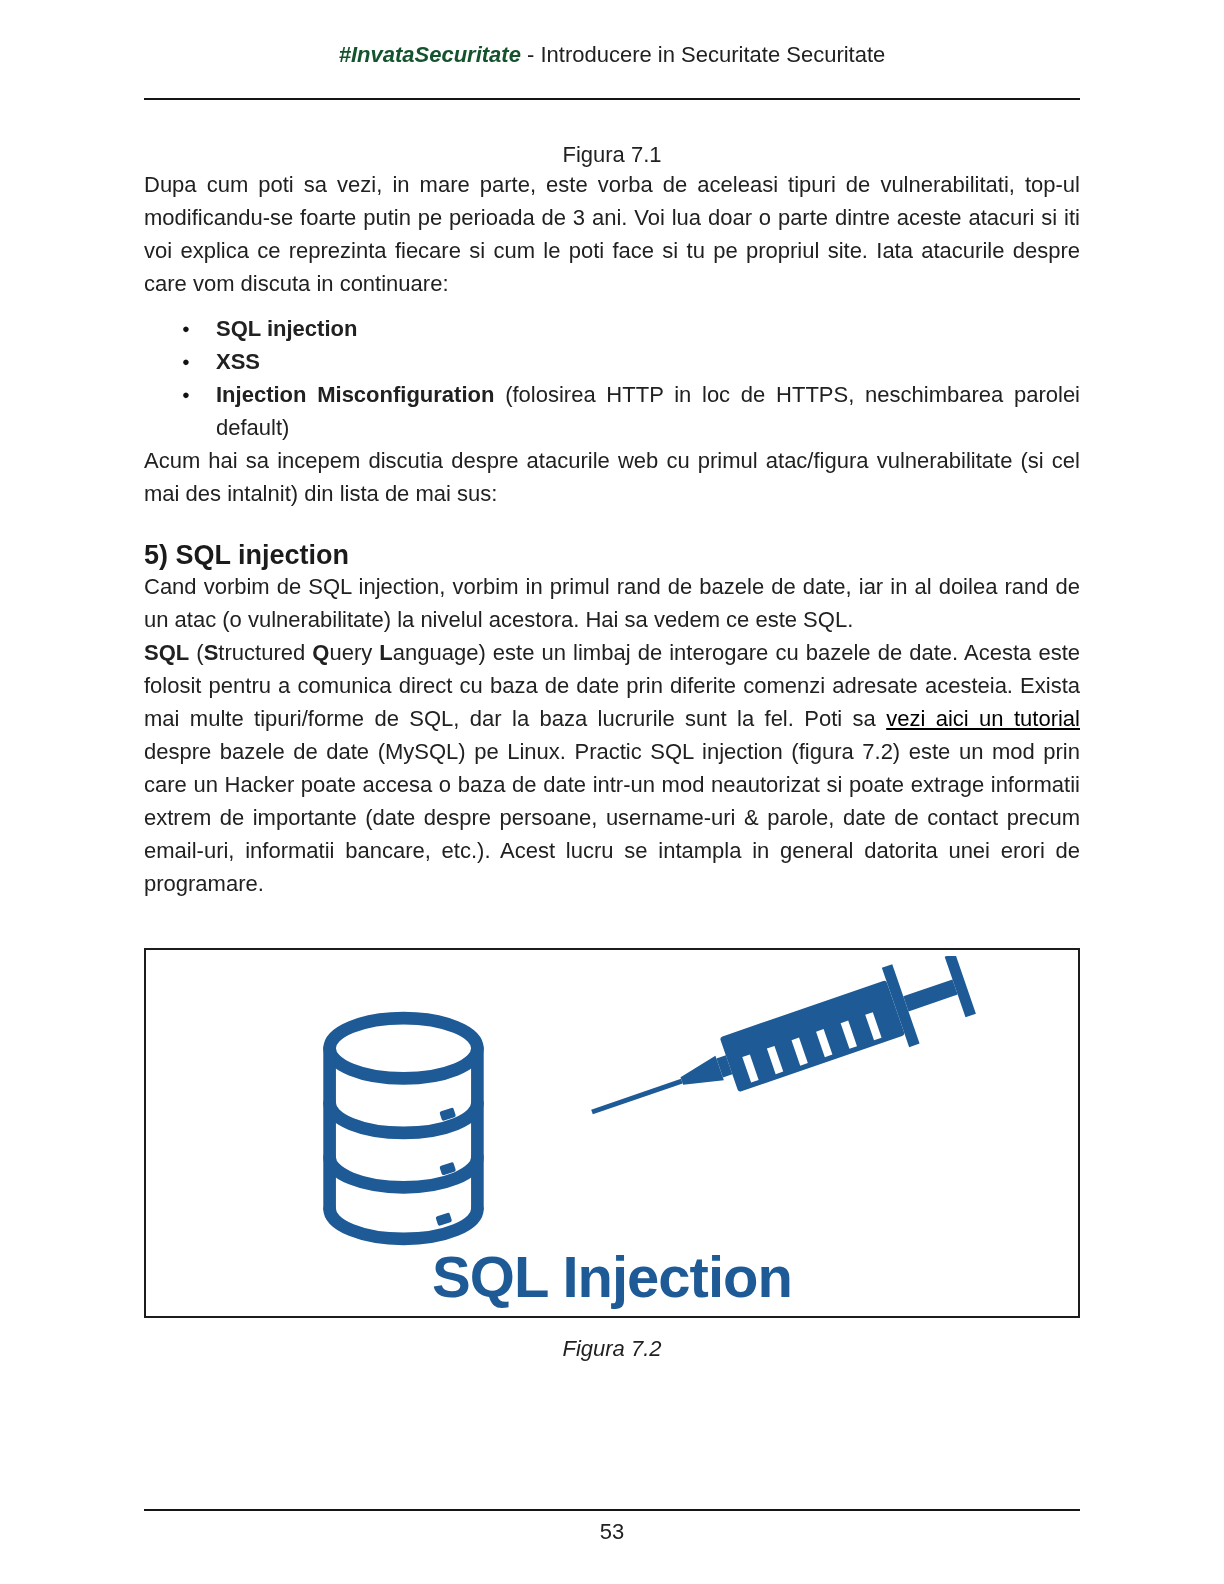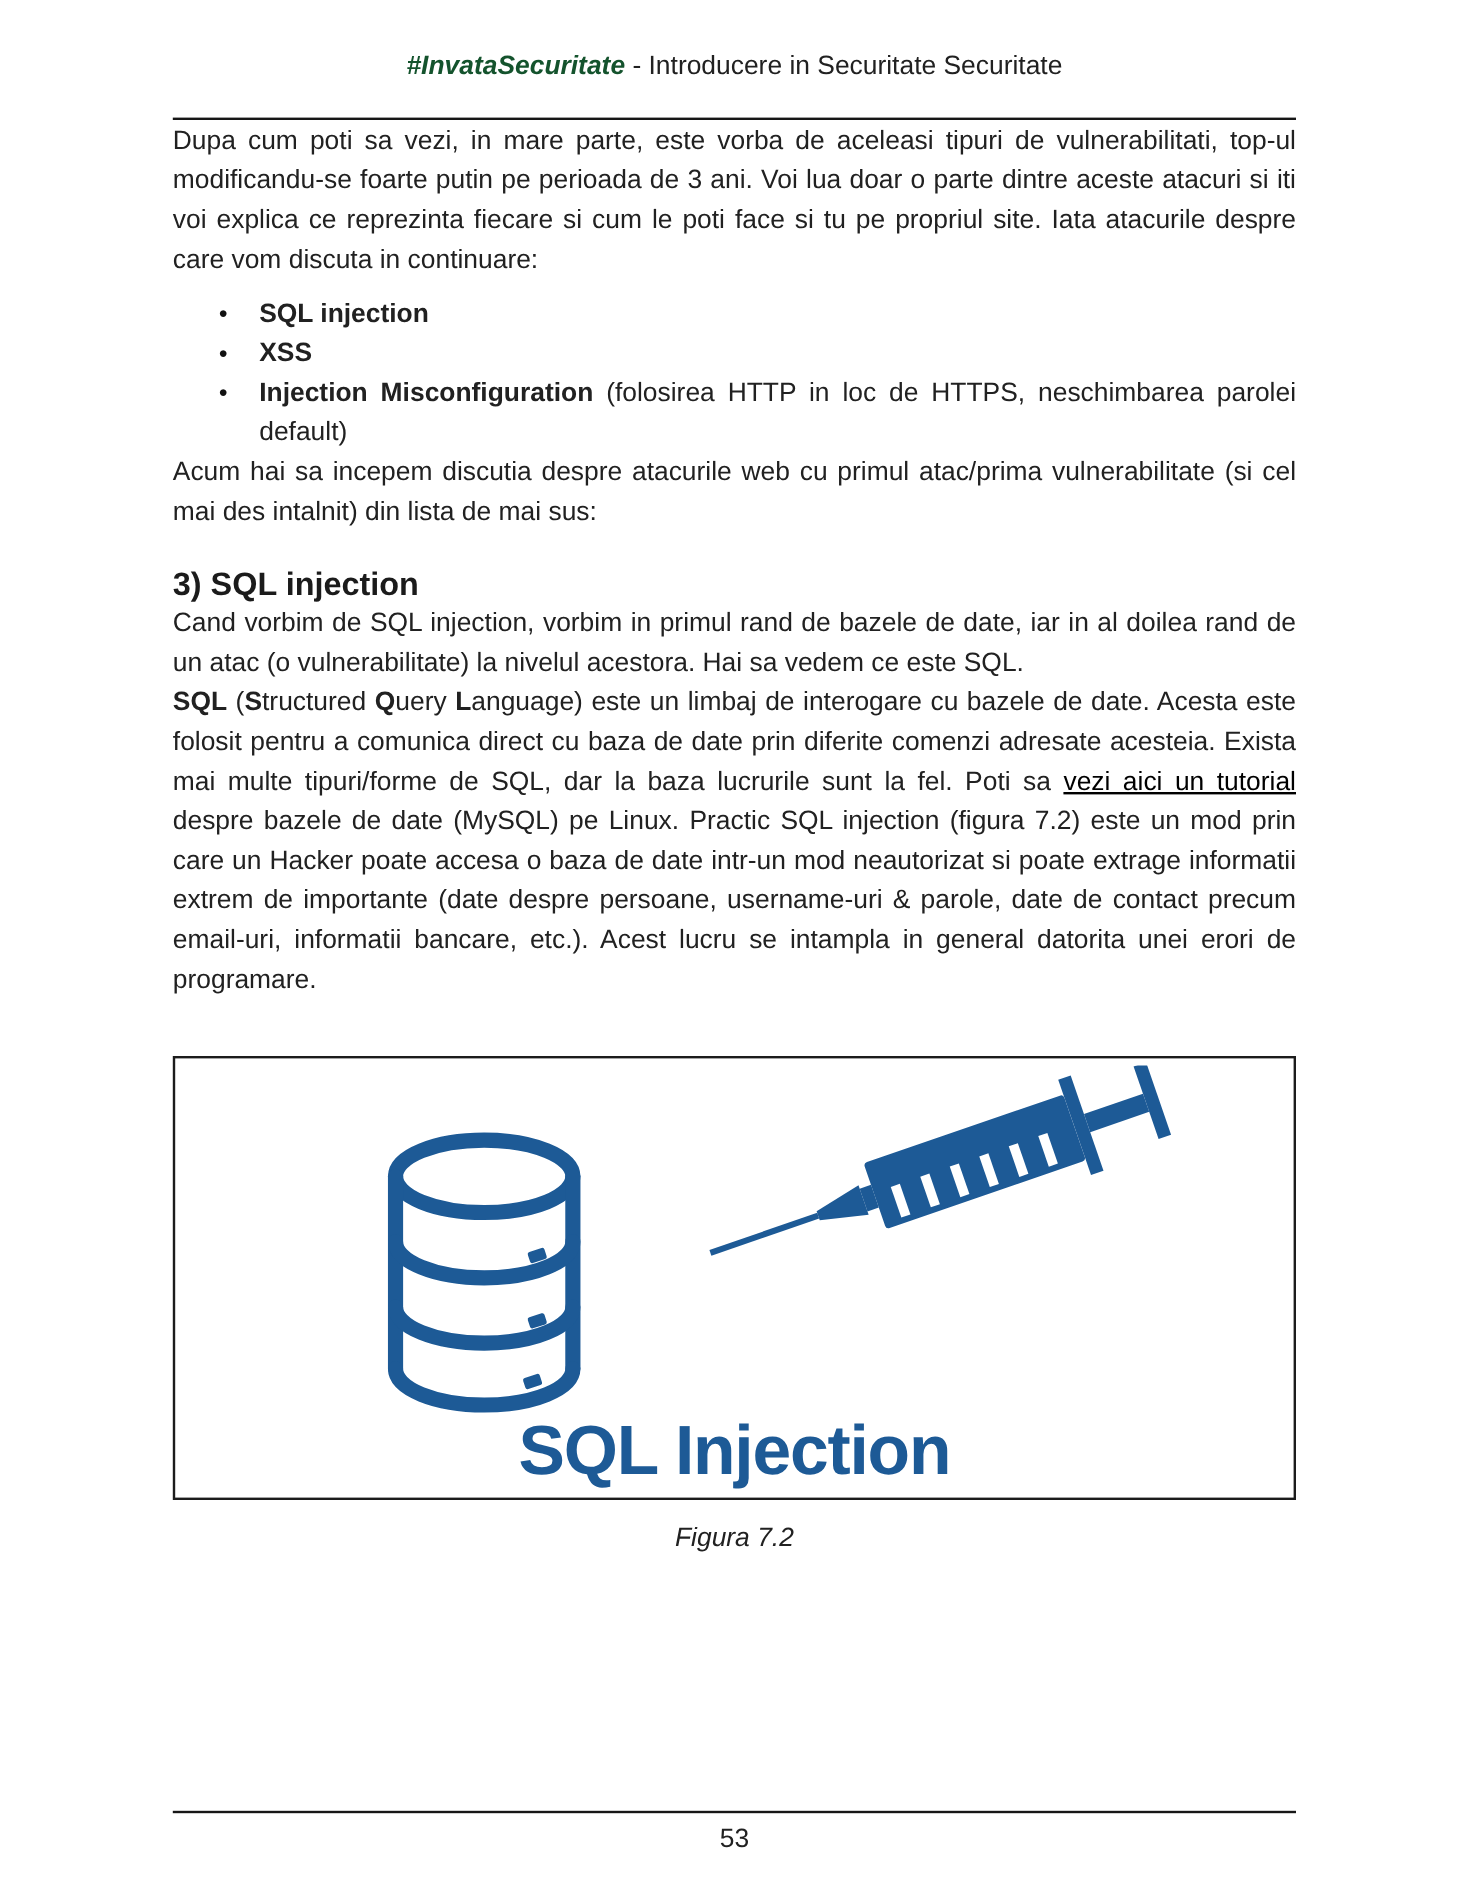--- a/index.html
+++ b/index.html
@@ -115,41 +115,42 @@
 </head>
 <body>
 
 <div class="page">
   <div class="content">
 
     <div class="running-header"><span class="brand">#InvataSecuritate</span><span> - Introducere in Securitate Securitate</span></div>
 
     <div class="rule"></div>
 
+    <div class="caption caption-top">Figura 7.1</div>
 
     <p class="body para1">Dupa cum poti sa vezi, in mare parte, este vorba de aceleasi tipuri de vulnerabilitati, top-ul modificandu-se foarte putin pe perioada de 3 ani. Voi lua doar o parte dintre aceste atacuri si iti voi explica ce reprezinta fiecare si cum le poti face si tu pe propriul site. Iata atacurile despre care vom discuta in continuare:</p>
 
     <ul class="attacks">
       <li>
         <span class="marker">●</span>
         <span class="li-text"><span class="b">SQL injection</span></span>
       </li>
       <li>
         <span class="marker">●</span>
         <span class="li-text"><span class="b">XSS</span></span>
       </li>
       <li>
         <span class="marker">●</span>
         <span class="li-text"><span class="b">Injection Misconfiguration</span><span> (folosirea HTTP in loc de HTTPS, neschimbarea parolei default)</span></span>
       </li>
     </ul>
 
-    <p class="body">Acum hai sa incepem discutia despre atacurile web cu primul atac/prima vulnerabilitate (si cel mai des intalnit) din lista de mai sus:</p>
-
-    <h2 class="section-heading">3) SQL injection</h2>
+    <p class="body">Acum hai sa incepem discutia despre atacurile web cu primul atac/figura vulnerabilitate (si cel mai des intalnit) din lista de mai sus:</p>
+
+    <h2 class="section-heading">5) SQL injection</h2>
 
     <p class="body para-cand">Cand vorbim de SQL injection, vorbim in primul rand de bazele de date, iar in al doilea rand de un atac (o vulnerabilitate) la nivelul acestora. Hai sa vedem ce este SQL.</p>
 
     <p class="body para-sql"><span class="b">SQL</span><span> (</span><span class="b">S</span><span>tructured </span><span class="b">Q</span><span>uery </span><span class="b">L</span><span>anguage) este un limbaj de interogare cu bazele de date. Acesta este folosit pentru a comunica direct cu baza de date prin diferite comenzi adresate acesteia. Exista mai multe tipuri/forme de SQL, dar la baza lucrurile sunt la fel. Poti sa </span><a class="doc-link" href="#">vezi aici un tutorial</a><span> despre bazele de date (MySQL) pe Linux. Practic SQL injection (figura 7.2) este un mod prin care un Hacker poate accesa o baza de date intr-un mod neautorizat si poate extrage informatii extrem de importante (date despre persoane, username-uri &amp; parole, date de contact precum email-uri, informatii bancare, etc.). Acest lucru se intampla in general datorita unei erori de programare.</span></p>
 
     <div class="figure-box">
 
       <svg class="db-icon" width="175" height="245" viewBox="0 0 180 245" aria-hidden="true">
         <g stroke="#1d5a96" stroke-width="13" fill="none" stroke-linecap="round">
           <ellipse cx="90" cy="40" rx="76" ry="31"></ellipse>

